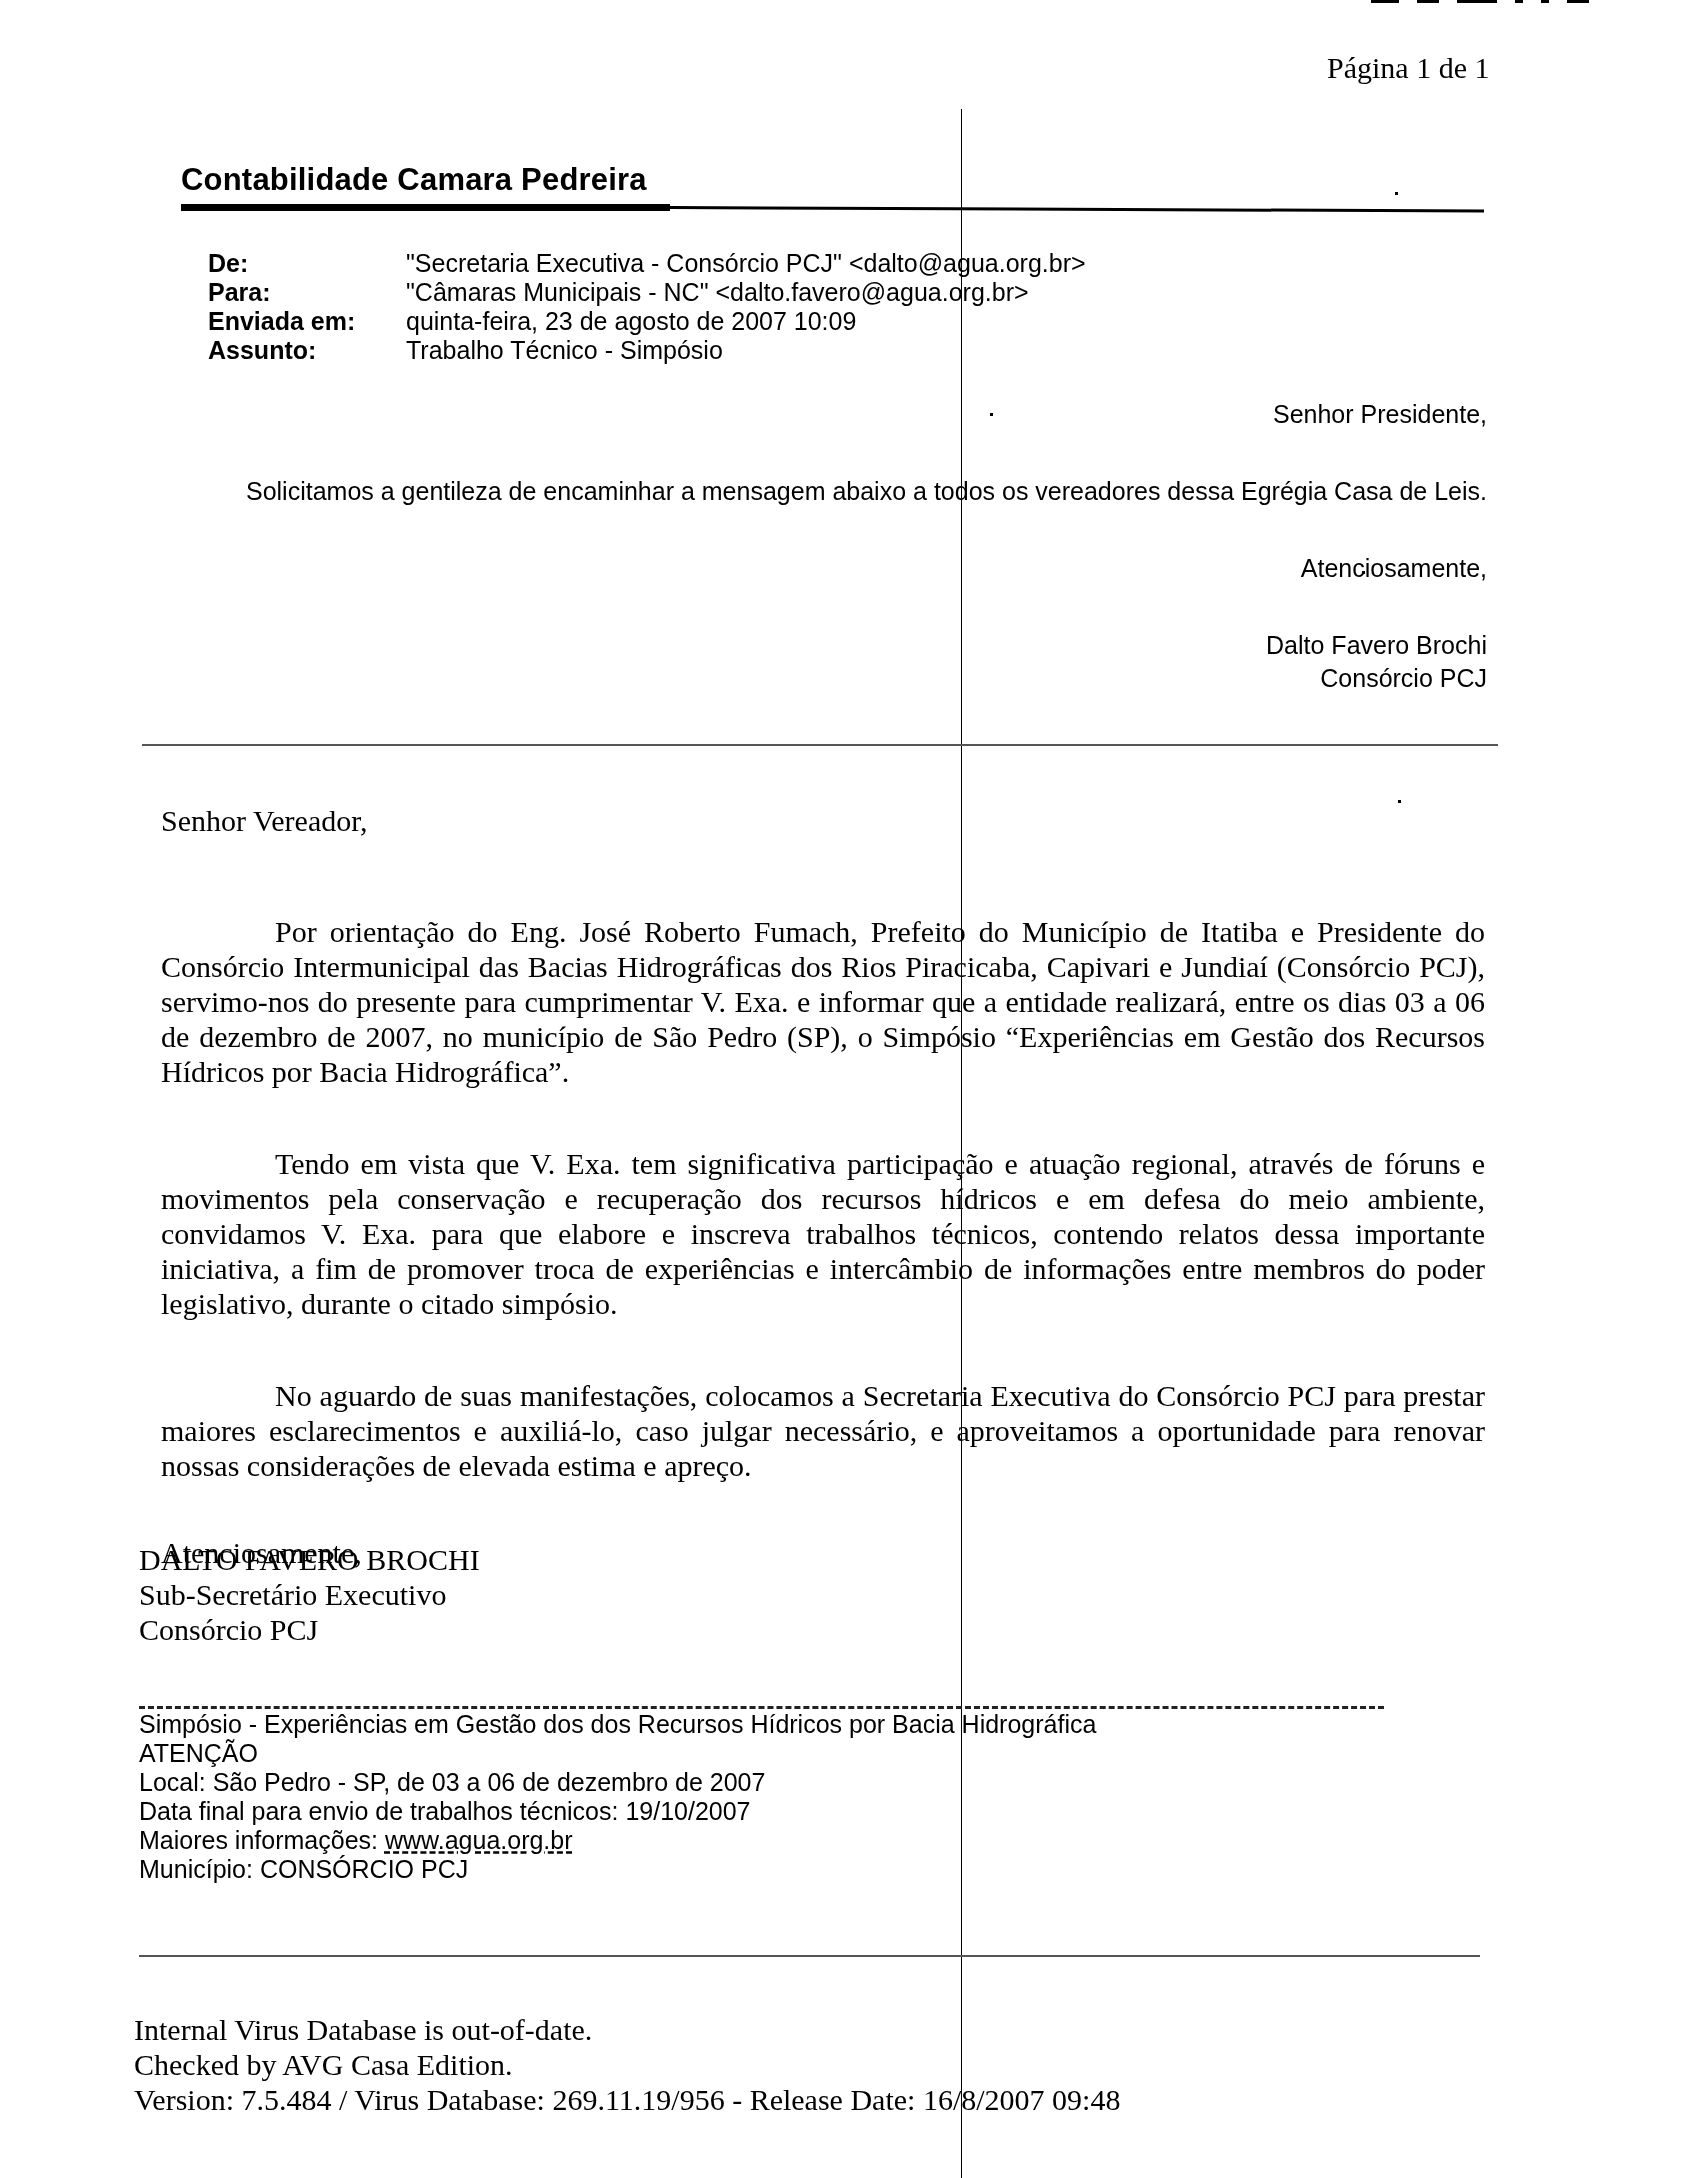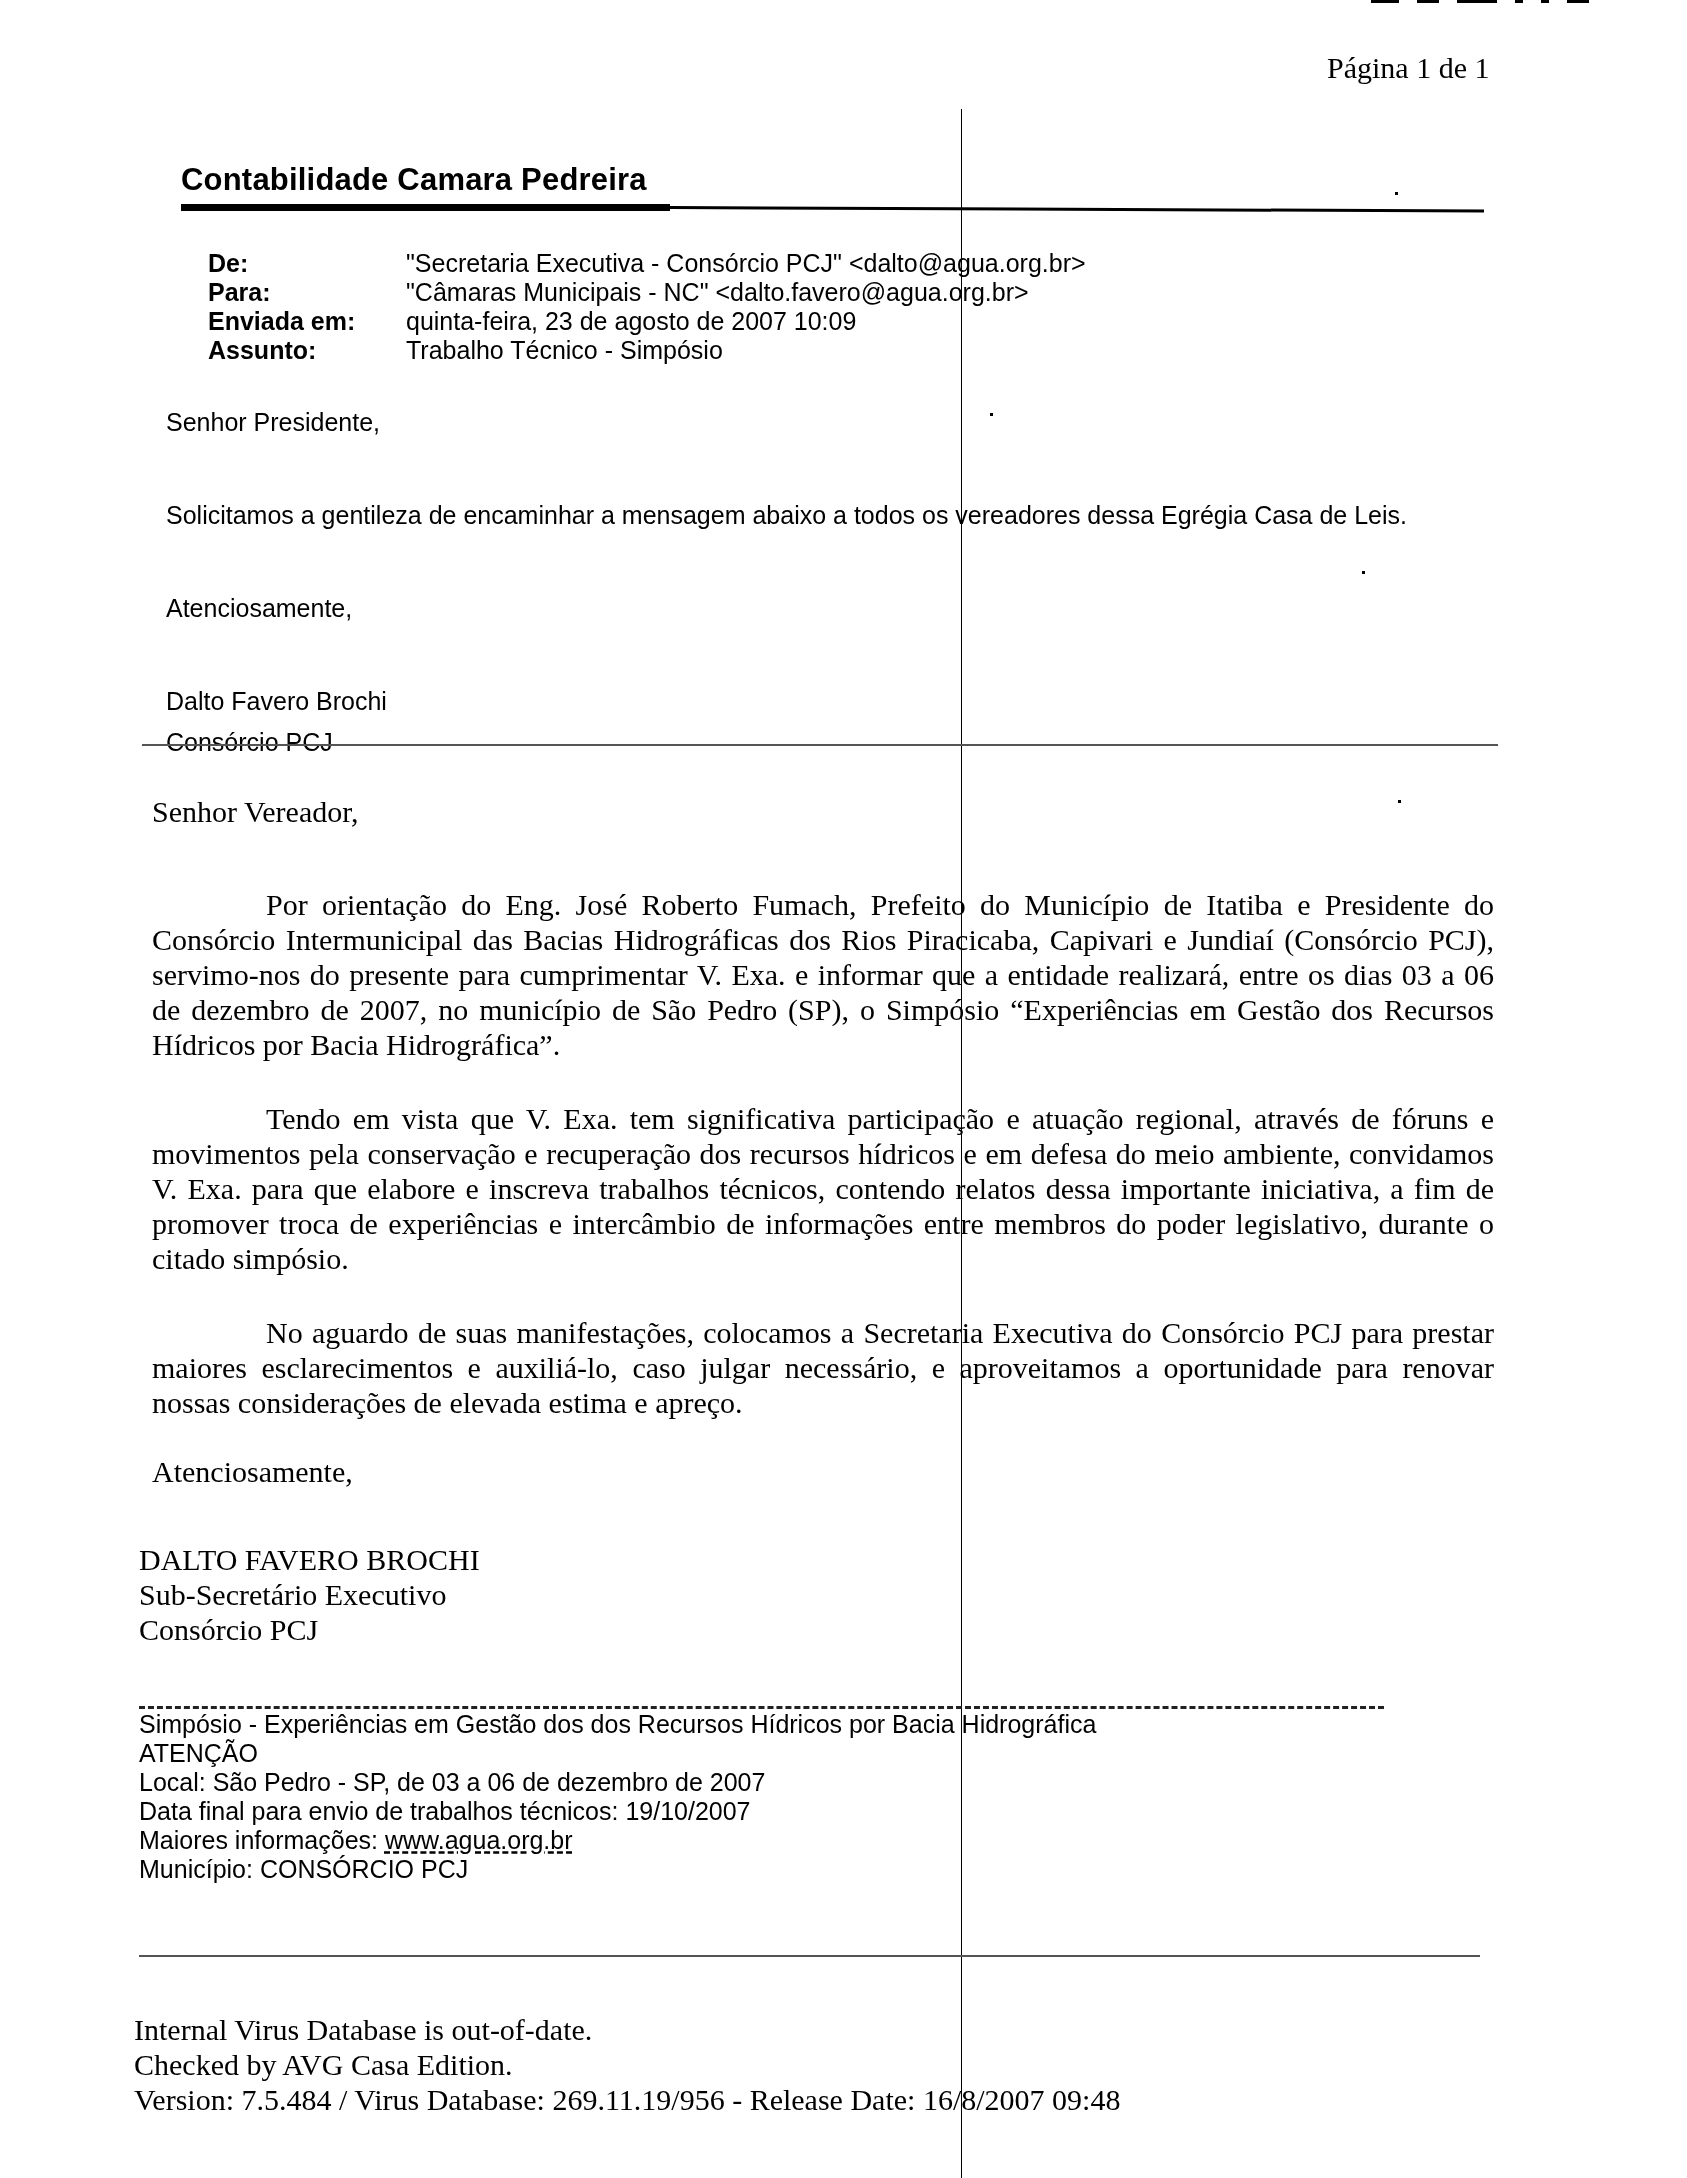--- a/index.html
+++ b/index.html
@@ -16,26 +16,26 @@
     .doc-title { left: 181px; top: 162px; font-size: 31px; font-weight: bold; letter-spacing: 0.2px; }
     .title-bar { left: 181px; top: 204px; width: 489px; height: 7px; background: #000; }
     .title-rule { left: 670px; top: 206px; width: 814px; height: 0; border-top: 3px solid #000; transform: rotate(0.25deg); transform-origin: left; }
 
     .headers { left: 180px; top: 249px; font-size: 25px; line-height: 29px; margin-left: 28px; }
     .hdr-row { display: flex; white-space: nowrap; }
     .hdr-label { width: 198px; font-weight: bold; }
     .hdr-value { }
 
     .intro { left: 154px; top: 396px; font-size: 25px; line-height: 29px; width: 1337px; }
-    .intro p { margin: 12px; }
+    .intro p { margin: 4px; text-align: right; }
 
     .rule-gray { height: 0; border-top: 2px solid #555; }
 
     .letter { left: 150px; top: 792px; font-size: 30px; line-height: 35px; width: 1346px; }
-    .letter p { margin: 2px; text-align: justify; }
+    .letter p { margin: 11px; text-align: justify; }
     .indent { text-indent: 114px; }
 
     .sign { left: 139px; top: 1542px; font-size: 30px; line-height: 35px; }
 
     .dash-rule { left: 139px; top: 1706px; width: 1245px; height: 0; border-top: 3px dashed #222; }
 
     .attention { left: 139px; top: 1710px; font-size: 25px; line-height: 29px; }
     .attention .link { text-decoration: underline; text-decoration-style: dashed; }
 
     .virus { left: 134px; top: 2012px; font-size: 30px; line-height: 35px; }

